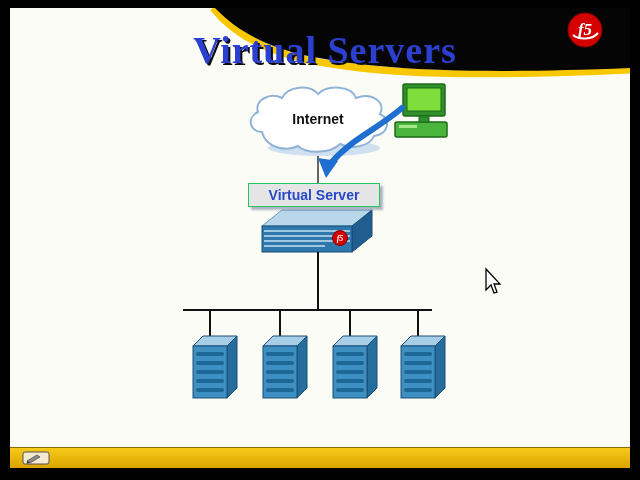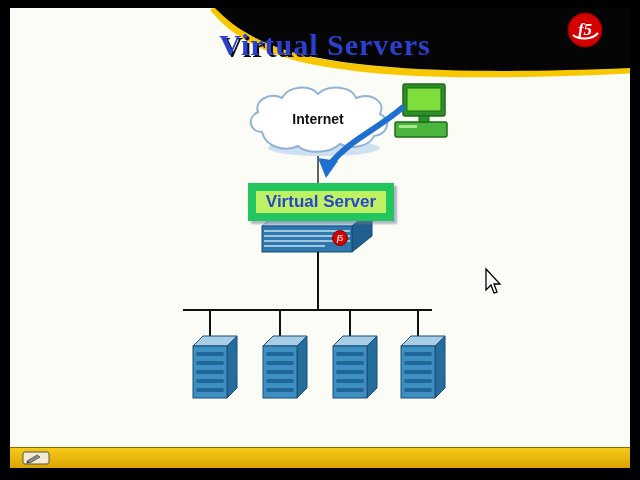--- a/index.html
+++ b/index.html
@@ -1,24 +1,24 @@
 <!DOCTYPE html>
 <html><head>
 <meta charset="utf-8">
 <style>
   html,body{margin:0;padding:0;background:#000;}
   .stage{position:relative;width:640px;height:480px;background:#000;overflow:hidden;font-family:"Liberation Sans",sans-serif;}
   .slide{position:absolute;left:10px;top:8px;width:620px;height:439px;background:#fcfcf7;}
   .top-deco{position:absolute;left:0;top:0;width:620px;height:80px;}
   .slide-title{position:absolute;left:145px;top:20px;width:340px;margin:0;text-align:center;
-    font-family:"Liberation Serif",serif;font-weight:bold;font-size:30px;letter-spacing:1px;
+    font-family:"Liberation Serif",serif;font-weight:bold;font-size:38px;letter-spacing:1px;
     color:#2b3fd0;text-shadow:2px 2px 0 #0b0b0b;z-index:4;}
   .f5-logo{position:absolute;left:556px;top:2px;width:40px;height:40px;z-index:5;}
-  .vs-box{position:absolute;left:238px;top:175px;width:130px;height:22px;background:#bef264;
-    border:8px solid #22c55e;color:#2846c8;font-weight:bold;font-size:17px;line-height:22px;
+  .vs-box{position:absolute;left:238px;top:175px;width:130px;height:22px;background:#e5e5e5;
+    border:1px solid #22c55e;color:#2846c8;font-weight:bold;font-size:14px;line-height:22px;
     text-align:center;box-shadow:3px 3px 2px rgba(110,120,150,.55);z-index:3;}
   .diagram{position:absolute;left:0;top:0;width:620px;height:439px;z-index:2;}
   .bottom-bar{position:absolute;left:10px;top:447px;width:620px;height:20px;
     background:linear-gradient(#f7cb1a,#d9a300);border-top:1px solid #8a6d00;}
   .pen-tool{position:absolute;left:12px;top:3px;width:30px;height:14px;cursor:pointer;}
   .cursor-layer{position:absolute;left:0;top:0;width:640px;height:480px;pointer-events:none;z-index:9;}
 </style>
 </head>
 <body>
 

